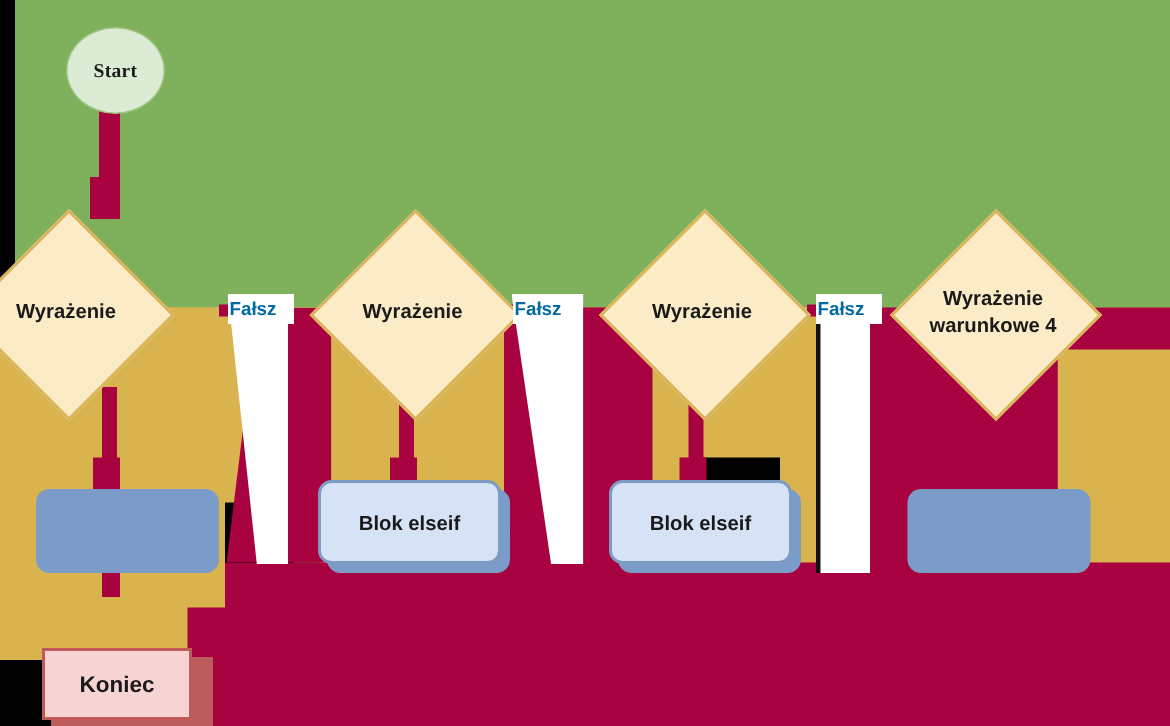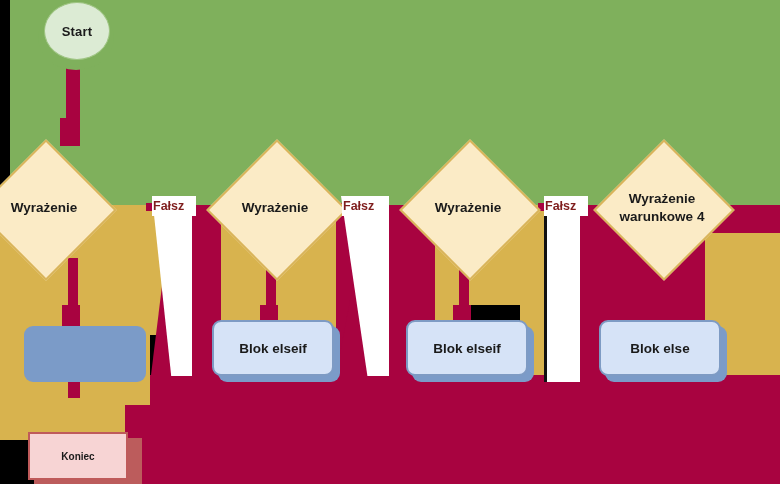--- a/index.html
+++ b/index.html
@@ -49,29 +49,29 @@
   }
   .blok-shadow{
     position:absolute;background:#7B9BC8;border-radius:9px;
   }
 
   .koniec{
     position:absolute;
     background:#F7D4D4;
     border:2px solid #BF5A5A;
     display:flex;align-items:center;justify-content:center;
-    font-size:10px;font-weight:bold;color:#1a1a1a;
+    font-size:15px;font-weight:bold;color:#1a1a1a;
     box-sizing:border-box;
   }
   .koniec-shadow{position:absolute;background:#BC5C5C;}
 
   .falsz{
     position:absolute;background:#FFFFFF;
     display:flex;align-items:center;justify-content:flex-start;
-    font-size:12.5px;font-weight:bold;color:#7f1d1d;
+    font-size:12.5px;font-weight:bold;color:#0369a1;
     padding-left:1px;box-sizing:border-box;overflow:hidden;
     white-space:nowrap;
   }
 </style>
 </head>
 <body>
 
 <div id="stage">
 
   <div class="fill" style="left:10px;top:0;width:770px;height:210px;background:#7FB05C;"></div>
@@ -121,21 +121,21 @@
   <div class="fill" style="left:336px;top:203px;width:12px;height:8px;background:#A80340;"></div>
   <div class="fill" style="left:538px;top:203px;width:12px;height:8px;background:#A80340;"></div>
 
   <div class="fill" style="left:68px;top:372px;width:12px;height:36px;background:#A80340;"></div>
   <div class="fill" style="left:266px;top:372px;width:12px;height:12px;background:#A80340;"></div>
   <div class="fill" style="left:459px;top:372px;width:12px;height:12px;background:#A80340;"></div>
   <div class="fill" style="left:652px;top:372px;width:12px;height:12px;background:#A80340;"></div>
   <div class="fill" style="left:66px;top:398px;width:14px;height:34px;background:#D8B34E;"></div>
 
   <div class="start-outer" style="left:38px;top:6px;width:76px;height:64px;"></div>
-  <div class="start-inner" style="left:44px;top:2px;width:64px;height:56px;">
+  <div class="start-inner" style="left:44px;top:18px;width:64px;height:56px;font-family:Liberation Serif, serif;">
     <span>Start</span>
   </div>
 
   <div class="diamond-wrap" style="left:-4px;top:160px;width:96px;height:96px;">
     <div class="diamond"></div>
   </div>
   <div class="diamond-label" style="left:-52px;top:168px;width:192px;height:80px;">
     <span>Wyrażenie</span>
   </div>
 
@@ -177,22 +177,19 @@
   <div class="blok" style="left:212px;top:320px;width:122px;height:56px;">
     <span>Blok elseif</span>
   </div>
 
   <div class="blok-shadow" style="left:412px;top:326px;width:122px;height:56px;"></div>
   <div class="blok" style="left:406px;top:320px;width:122px;height:56px;">
     <span>Blok elseif</span>
   </div>
 
   <div class="blok-shadow" style="left:605px;top:326px;width:122px;height:56px;"></div>
-  <div class="blok" style="left:599px;top:320px;width:122px;height:56px;">
-    <span>Blok else</span>
-  </div>
 
   <div class="koniec-shadow" style="left:34px;top:438px;width:108px;height:46px;"></div>
   <div class="koniec" style="left:28px;top:432px;width:100px;height:48px;">
     <span>Koniec</span>
   </div>
 
 </div>
 
 </body></html>

